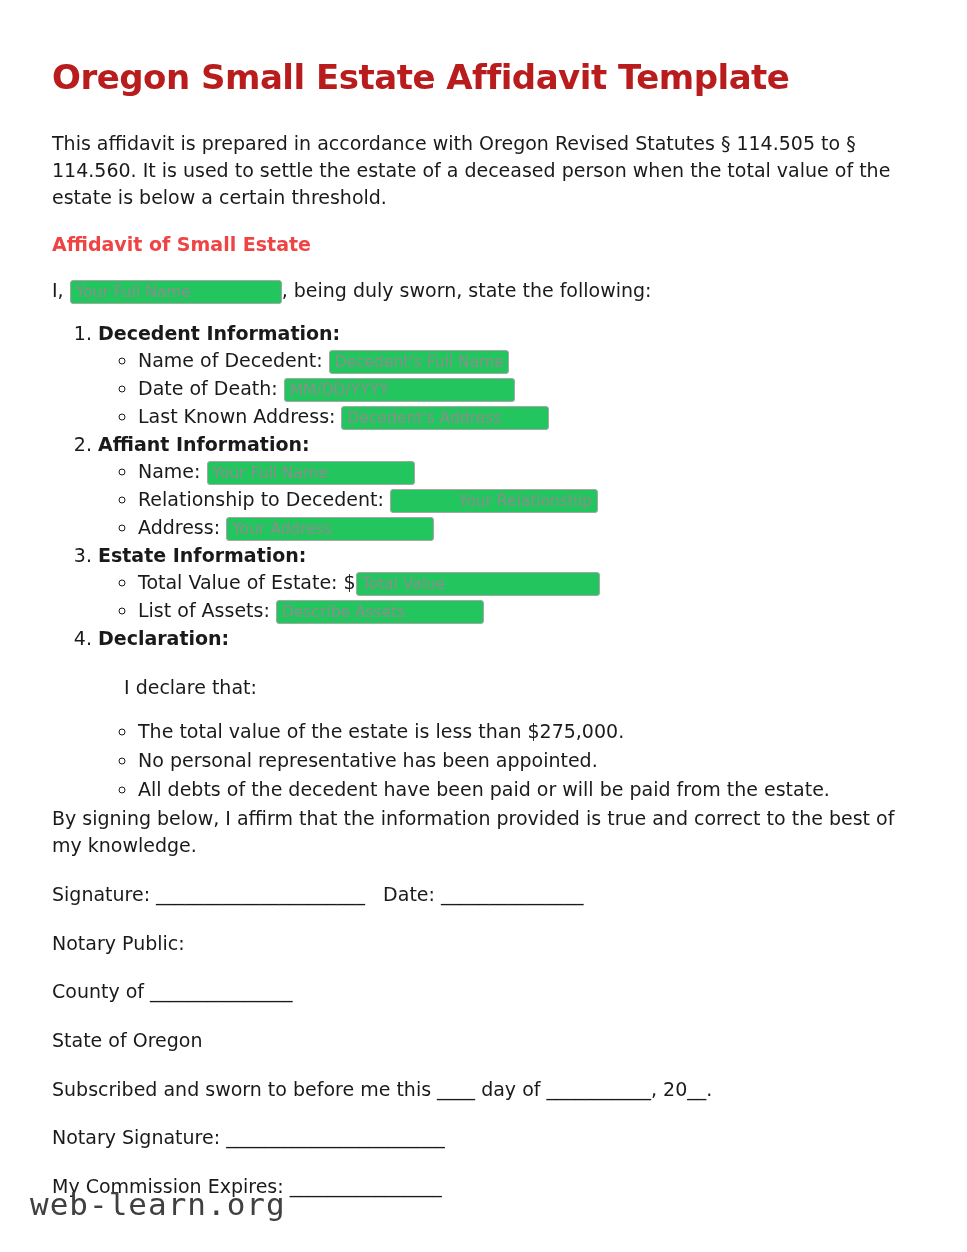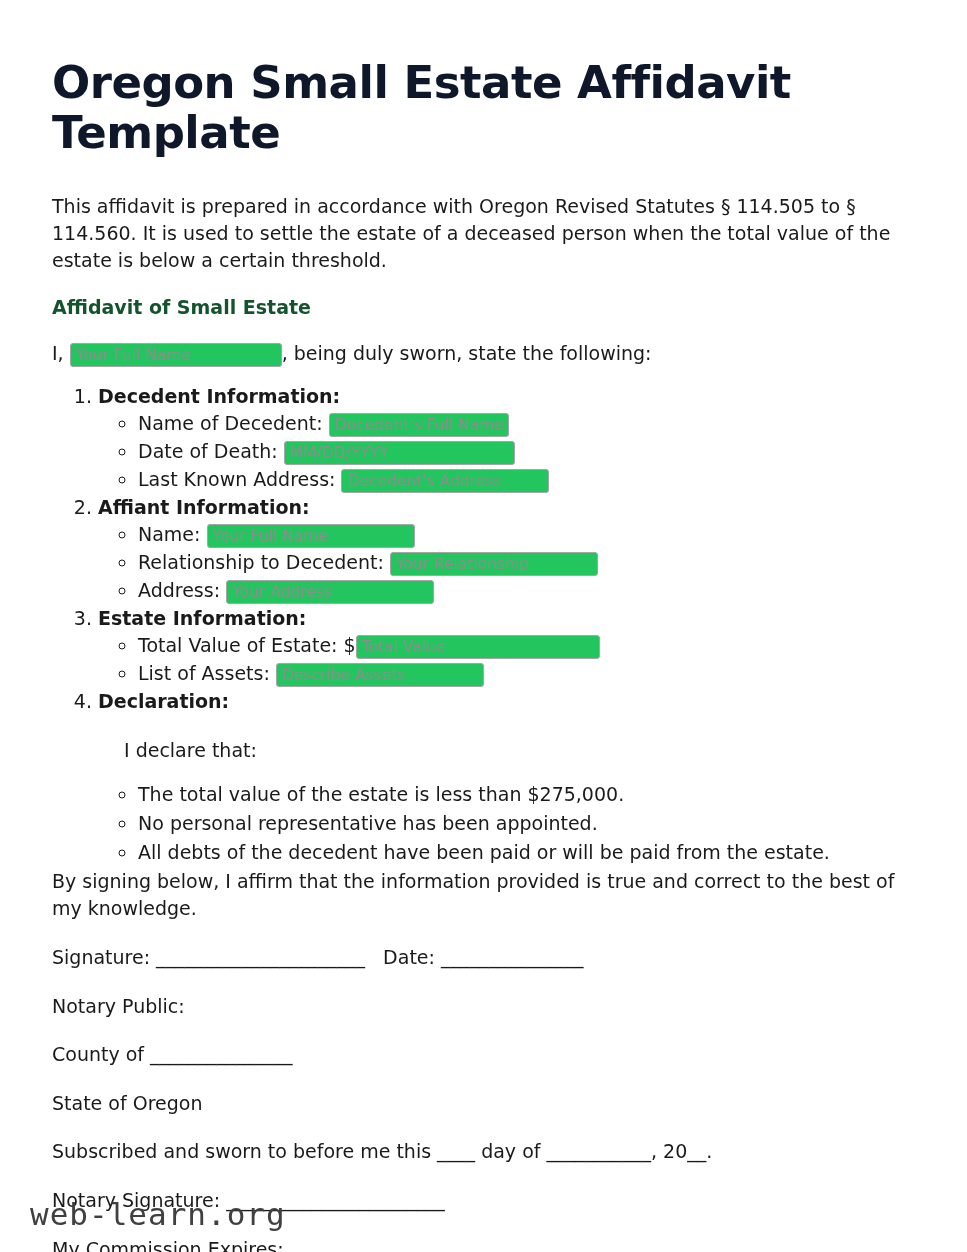--- a/index.html
+++ b/index.html
@@ -16,38 +16,38 @@
   .page {
     position: relative;
     width: 967px;
     min-height: 1252px;
     margin: 0 auto;
     background: #ffffff;
     box-sizing: border-box;
     padding: 58px 52px 0 52px;
   }
   .doc-title {
-    font-size: 45px;
+    font-size: 34px;
     font-weight: bold;
     letter-spacing: -0.5px;
     line-height: 1.12;
     margin: 0 0 34px 0;
-    color: #0f172a;
+    color: #b91c1c;
   }
   p.para {
     font-size: 19px;
     line-height: 1.42;
     margin: 0 0 22px 0;
     color: #1a1a1a;
   }
   h2.section-head {
     font-size: 19px;
     font-weight: bold;
     margin: 4px 0 22px 0;
-    color: #14532d;
+    color: #ef4444;
   }
   .sworn-line {
     font-size: 19px;
     line-height: 1.4;
     margin: 0 0 16px 0;
     display: block;
   }
   input.field {
     font-family: "DejaVu Sans", "Liberation Sans", sans-serif;
     font-size: 15.5px;
@@ -63,21 +63,21 @@
   }
   input.field::placeholder {
     color: #8d8d8d;
     opacity: 1;
   }
   .w-fullname { width: 212px; }
   .w-decname  { width: 180px; }
   .w-date     { width: 231px; }
   .w-decaddr  { width: 208px; }
   .w-aname    { width: 208px; }
-  .w-rel      { width: 208px; }
+  .w-rel      { width: 208px; text-align: right; }
   .w-addr     { width: 208px; }
   .w-value    { width: 244px; }
   .w-assets   { width: 208px; }
 
   ol.main-list {
     font-size: 19px;
     margin: 0 0 0 0;
     padding-left: 46px;
     list-style-type: decimal;
   }

